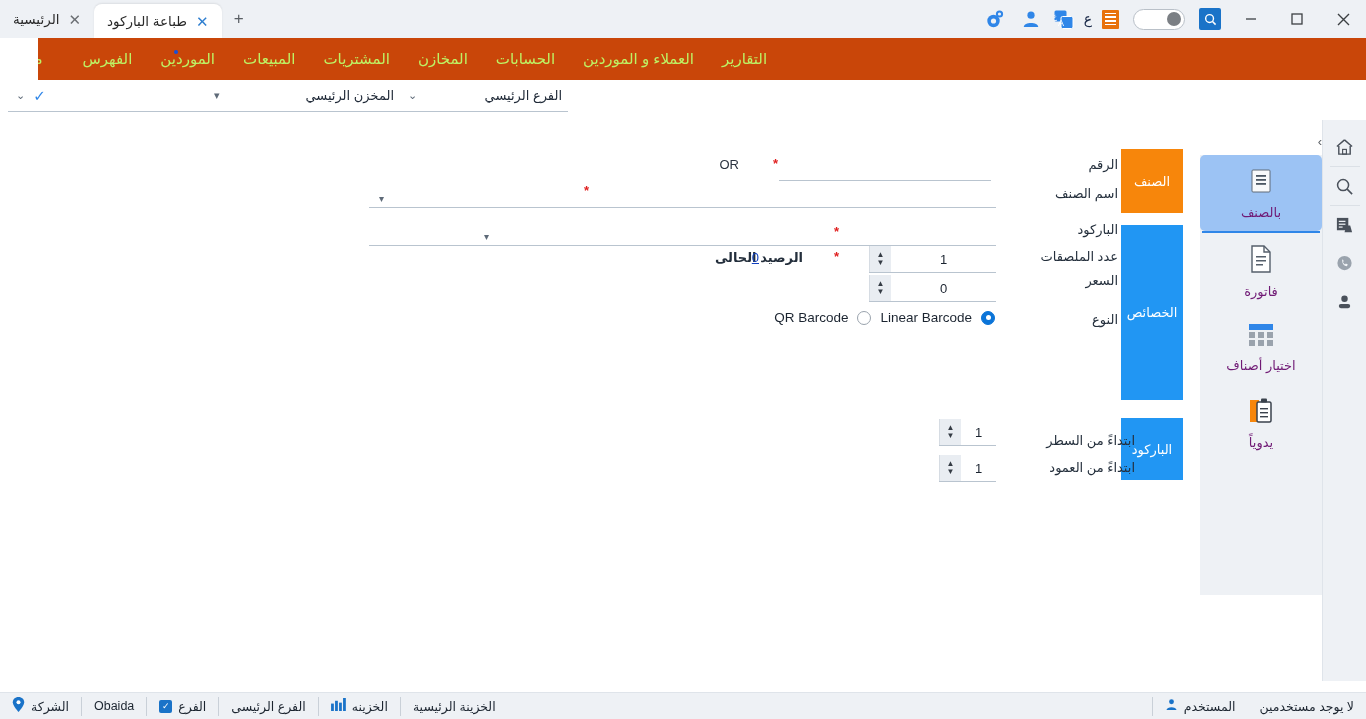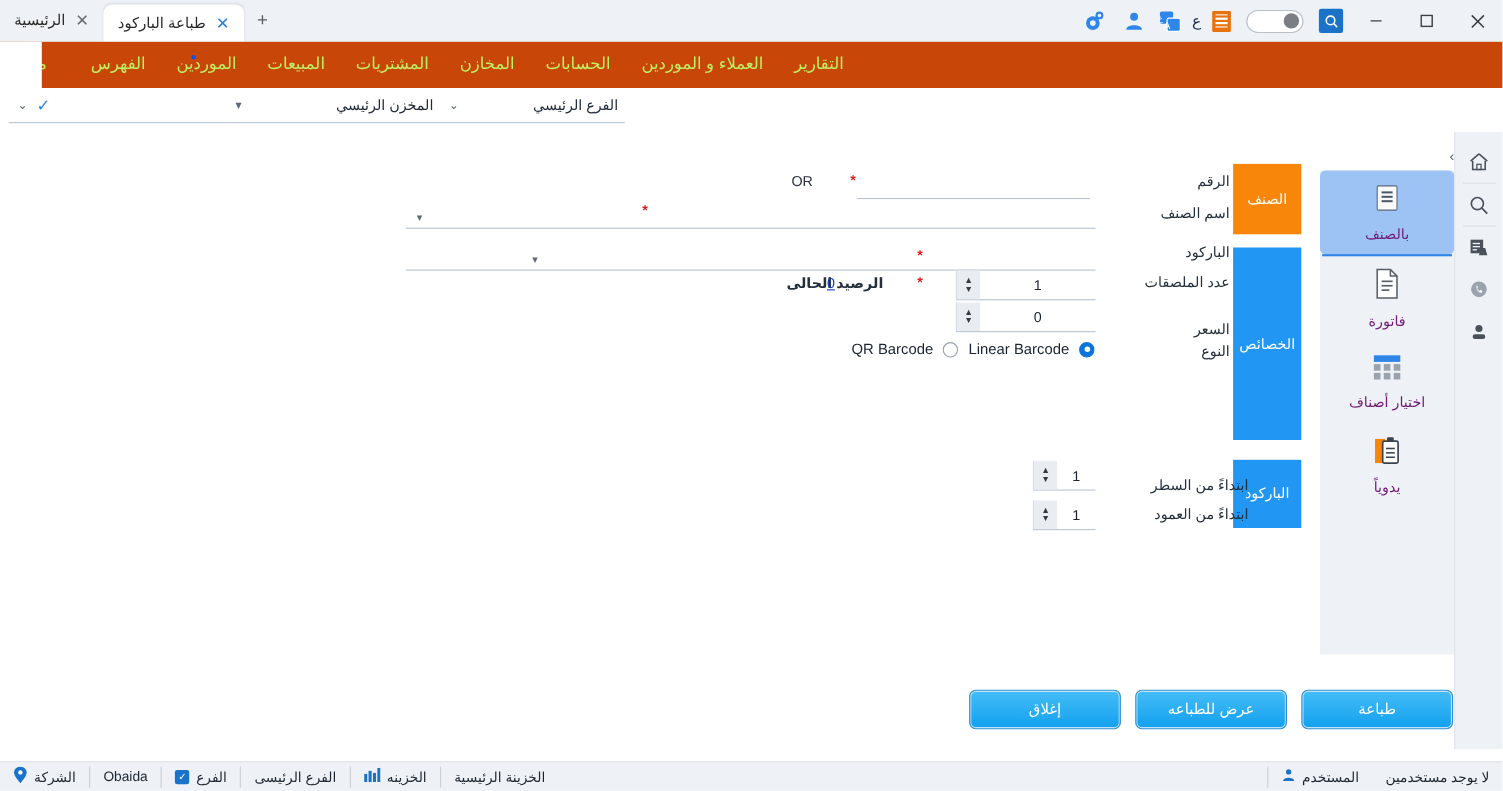--- a/index.html
+++ b/index.html
@@ -297,21 +297,21 @@
     <span>الخصائص</span>
   </div>
   <div class="vtab" id="vt-barcode">
     <span>الباركود</span>
   </div>
 
   <div class="flabel" style="right:248px; top:157px;">الرقم</div>
   <div class="flabel" style="right:248px; top:186px;">اسم الصنف</div>
   <div class="flabel" style="right:248px; top:222px;">الباركود</div>
   <div class="flabel" style="right:248px; top:249px;">عدد الملصقات</div>
-  <div class="flabel" style="right:248px; top:292px;">السعر</div>
+  <div class="flabel" style="right:248px; top:273px;">السعر</div>
   <div class="flabel" style="right:248px; top:312px;">النوع</div>
   <div class="flabel" style="right:231px; top:433px;">ابتداءً من السطر</div>
   <div class="flabel" style="right:231px; top:460px;">ابتداءً من العمود</div>
 
   <div class="req" style="right:588px; top:156px;">*</div>
   <div class="req" style="right:777px; top:183px;">*</div>
   <div class="req" style="right:527px; top:224px;">*</div>
   <div class="req" style="right:527px; top:249px;">*</div>
 
   <div class="ordiv" style="right:627px; top:157px;">OR</div>
@@ -473,25 +473,20 @@
         </svg>
     </div>
     <div class="ri">
       <svg width="19" height="19" viewBox="0 0 20 20">
           <circle cx="10" cy="7" r="3.4" fill="#4a515b"></circle>
           <rect x="4" y="12.5" width="12" height="4.5" rx="2.2" fill="#4a515b"></rect>
         </svg>
     </div>
   </div>
 
-  <div class="btnrow">
-    <div class="abtn">إغلاق</div>
-    <div class="abtn">عرض للطباعه</div>
-    <div class="abtn">طباعة</div>
-  </div>
 
   <div class="statusbar">
     <div class="sb-group sb-left">
       <div class="sb-cell nobar">
         <span>لا يوجد مستخدمين</span>
       </div>
       <div class="sb-cell">
         <span>المستخدم</span>
         <span>
           <svg width="13" height="13" viewBox="0 0 14 14">

